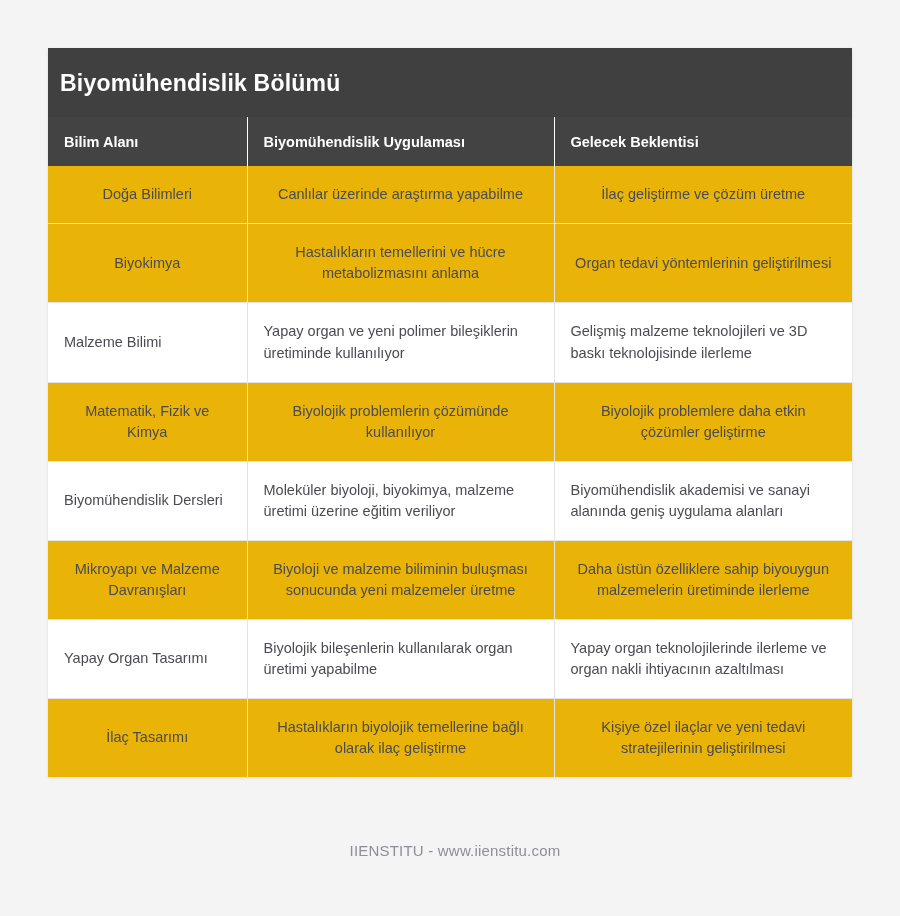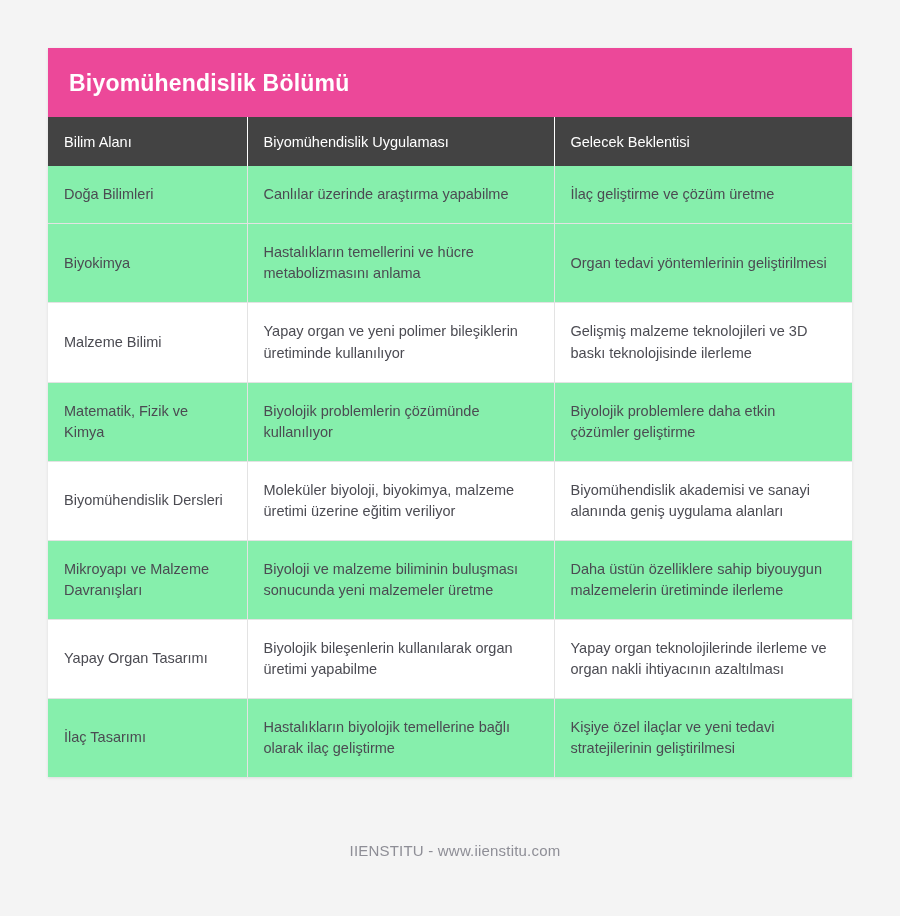--- a/index.html
+++ b/index.html
@@ -23,43 +23,43 @@
   }
   .table-wrap {
     position: absolute;
     left: 48px;
     top: 48px;
     width: 804px;
     background: #ffffff;
     box-shadow: 0 1px 3px rgba(0,0,0,0.10);
   }
   .title-bar {
-    background: #ec4899;
+    background: #404040;
     color: #ffffff;
     font-size: 23px;
     font-weight: bold;
     letter-spacing: 0.2px;
-    padding: 22px 20px 21px 21px;
+    padding: 22px 20px 21px 12px;
     box-sizing: border-box;
     line-height: 1.15;
   }
   table.data {
     width: 804px;
     border-collapse: collapse;
     table-layout: fixed;
   }
   table.data col.c1 { width: 199px; }
   table.data col.c2 { width: 307px; }
   table.data col.c3 { width: 298px; }
 
   table.data thead th {
     background: #434343;
     color: #ffffff;
     font-size: 14.5px;
-    font-weight: normal;
+    font-weight: bold;
     text-align: left;
     padding: 17px 16px 16px 16px;
     border-right: 1px solid #ffffff;
     vertical-align: middle;
     box-sizing: border-box;
   }
   table.data thead th:last-child { border-right: none; }
 
   table.data tbody td {
     font-size: 14.5px;
@@ -68,21 +68,21 @@
     padding: 18px 16px 18px 16px;
     vertical-align: middle;
     border-right: 1px solid #e3e3e3;
     border-bottom: 1px solid #e3e3e3;
     box-sizing: border-box;
   }
   table.data tbody td:last-child { border-right: none; }
   table.data tbody tr:last-child td { border-bottom: none; }
 
   table.data tbody tr.odd td  { background: #ffffff; }
-  table.data tbody tr.even td { background: #86efac; }
+  table.data tbody tr.even td { background: #eab308; text-align: center; }
 
   .footer {
     position: absolute;
     left: 5px;
     top: 842px;
     width: 900px;
     text-align: center;
     font-size: 15px;
     color: #8e8e96;
     letter-spacing: 0.2px;

